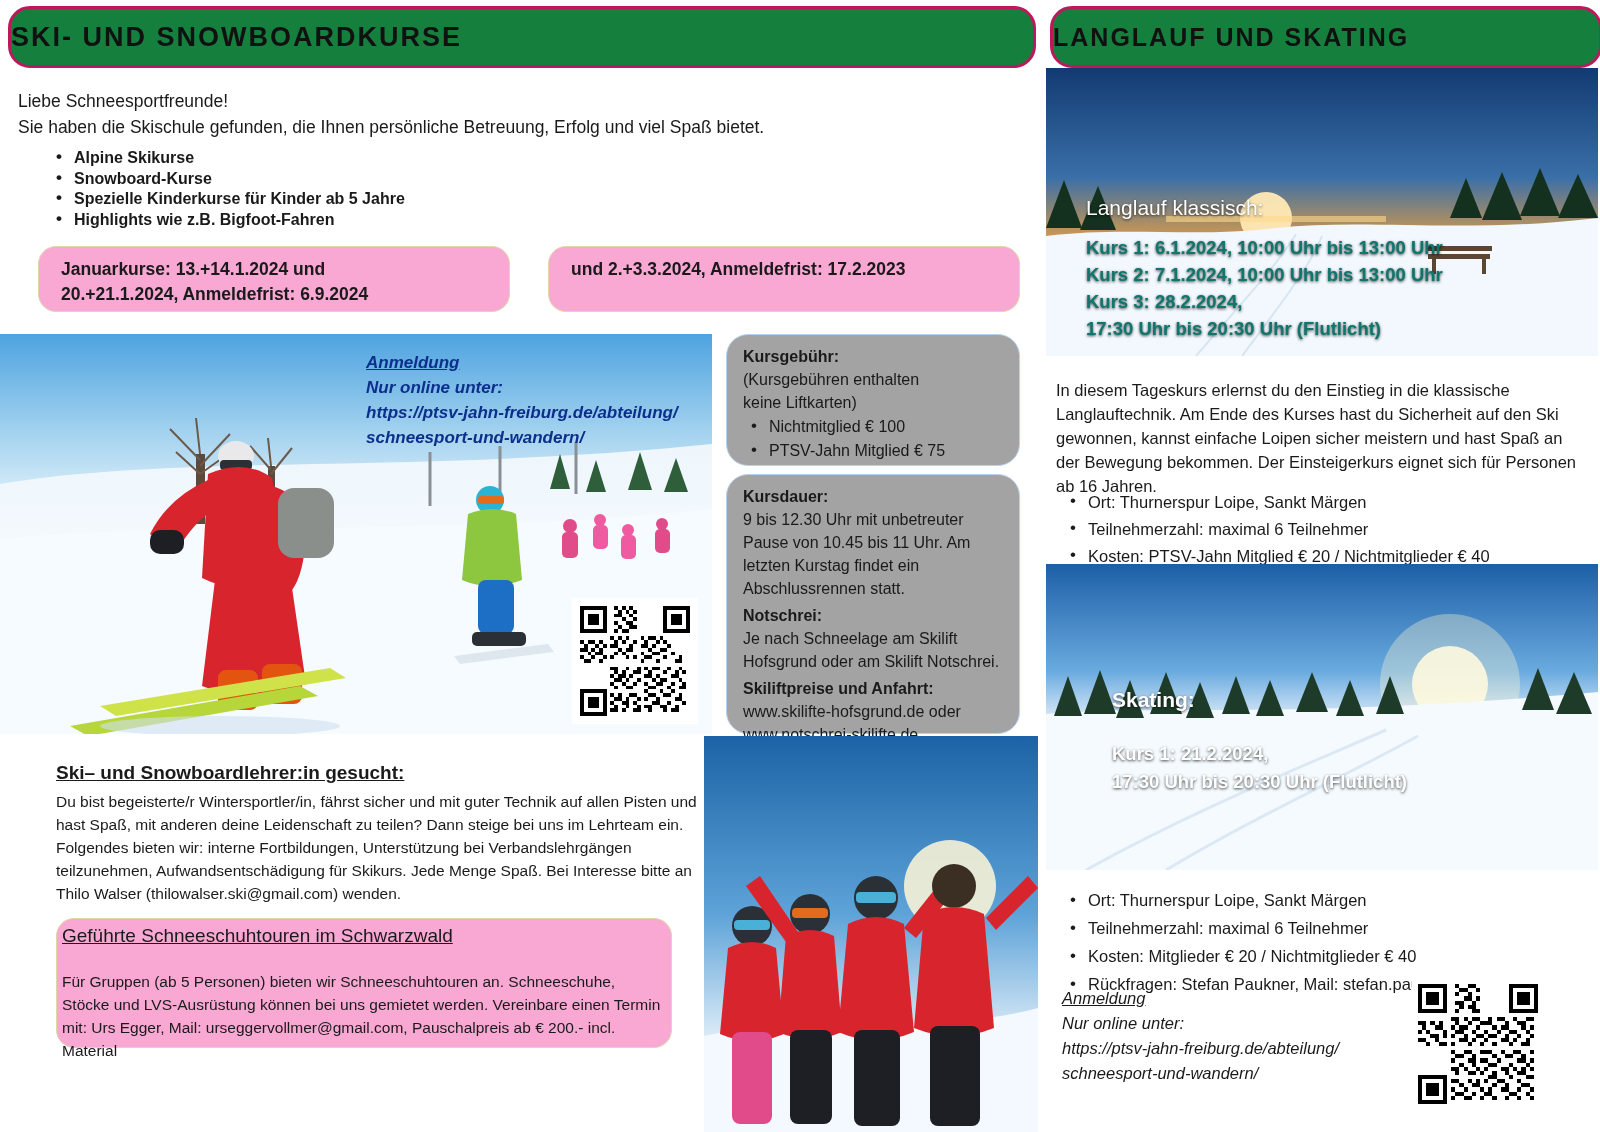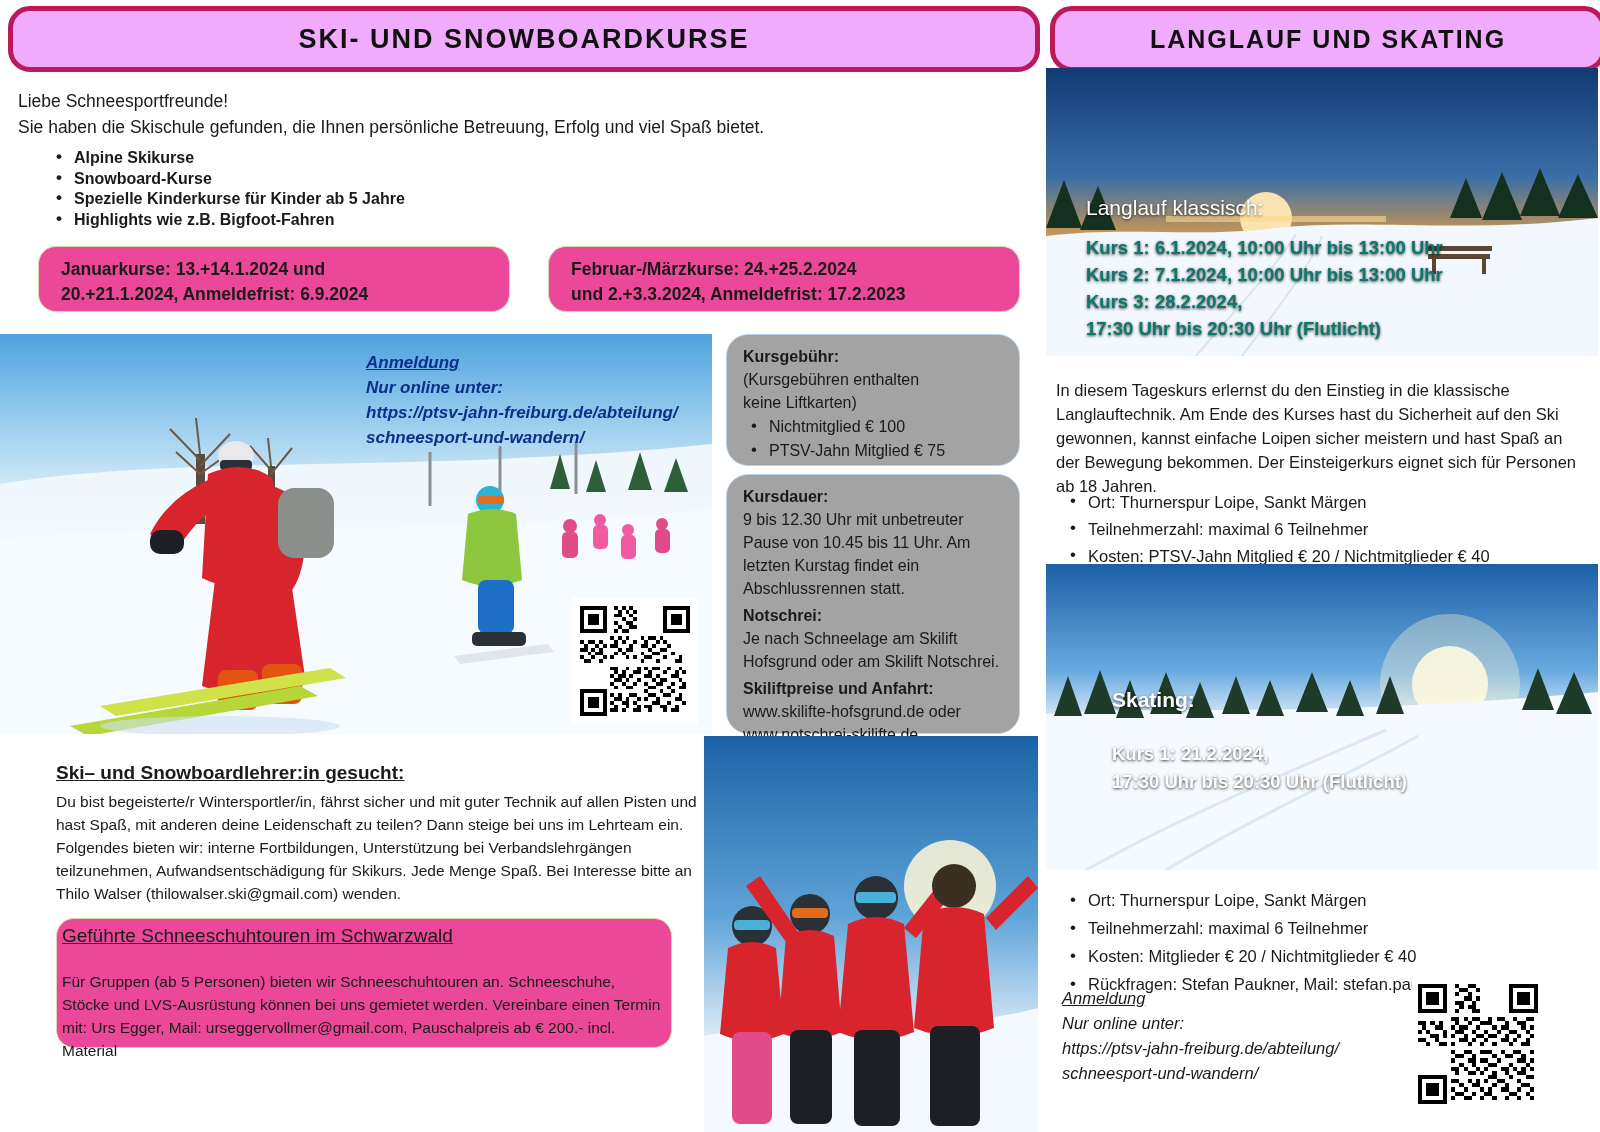--- a/index.html
+++ b/index.html
@@ -8,30 +8,29 @@
     background:#ffffff;
     font-family:"Liberation Sans", sans-serif;
     color:#1a1a1a;
     overflow:hidden;
     position:relative;
   }
   .page{position:relative;width:1600px;height:1132px;}
 
   
   .banner{
-    background:#f0abfc;
-    border:5px solid #be185d;
+    background:#15803d;
+    border:3px solid #be185d;
     border-radius:22px;
-    text-align:center;
     font-weight:bold;
     letter-spacing:2px;
     color:#111;
   }
   .yellowbox{
-    background:#ec4899;
+    background:#f9a8d4;
     border:1px solid #ddd9a6;
     border-radius:18px;
   }
   .bluebox{
     background:#a3a3a3;
     border:1px solid #b9d3ef;
     border-radius:22px;
   }
   .photo{position:absolute;overflow:hidden;}
   ul.bul{margin:0;padding:0;list-style:none;}
@@ -122,21 +121,20 @@
 
   <div class="yellowbox" id="date-box-1">
     <div class="inner">
       <div>Januarkurse: 13.+14.1.2024 und</div>
       <div>20.+21.1.2024, Anmeldefrist: 6.9.2024</div>
     </div>
   </div>
 
   <div class="yellowbox" id="date-box-2">
     <div class="inner">
-      <div>Februar-/Märzkurse: 24.+25.2.2024</div>
       <div>und 2.+3.3.2024, Anmeldefrist: 17.2.2023</div>
     </div>
   </div>
 
   <div class="photo" id="ski-photo">
     <svg width="712" height="400" viewBox="0 0 712 400">
       <defs>
         <linearGradient id="skyG" x1="0" y1="0" x2="0" y2="1">
           <stop offset="0%" stop-color="#4ea3e0"></stop>
             <stop offset="55%" stop-color="#9fd0ee"></stop>
@@ -495,21 +493,21 @@
     </svg>
   </div>
   <div id="langlauf-title">Langlauf klassisch:</div>
   <div id="langlauf-courses">
     <div>Kurs 1: 6.1.2024, 10:00 Uhr bis 13:00 Uhr</div>
     <div>Kurs 2: 7.1.2024, 10:00 Uhr bis 13:00 Uhr</div>
     <div>Kurs 3: 28.2.2024,</div>
     <div>17:30 Uhr bis 20:30 Uhr (Flutlicht)</div>
   </div>
 
-  <div id="langlauf-desc">In diesem Tageskurs erlernst du den Einstieg in die klassische Langlauftechnik. Am Ende des Kurses hast du Sicherheit auf den Ski gewonnen, kannst einfache Loipen sicher meistern und hast Spaß an der Bewegung bekommen. Der Einsteigerkurs eignet sich für Personen ab 18 Jahren.</div>
+  <div id="langlauf-desc">In diesem Tageskurs erlernst du den Einstieg in die klassische Langlauftechnik. Am Ende des Kurses hast du Sicherheit auf den Ski gewonnen, kannst einfache Loipen sicher meistern und hast Spaß an der Bewegung bekommen. Der Einsteigerkurs eignet sich für Personen ab 16 Jahren.</div>
   <ul class="bul" id="langlauf-bullets">
     <li>Ort: Thurnerspur Loipe, Sankt Märgen</li>
     <li>Teilnehmerzahl: maximal 6 Teilnehmer</li>
     <li>Kosten: PTSV-Jahn Mitglied € 20  / Nichtmitglieder € 40</li>
   </ul>
 
   <div class="photo" id="skating-photo">
     <svg width="552" height="306" viewBox="0 0 552 306">
       <defs>
         <linearGradient id="skg" x1="0" y1="0" x2="0" y2="1">

